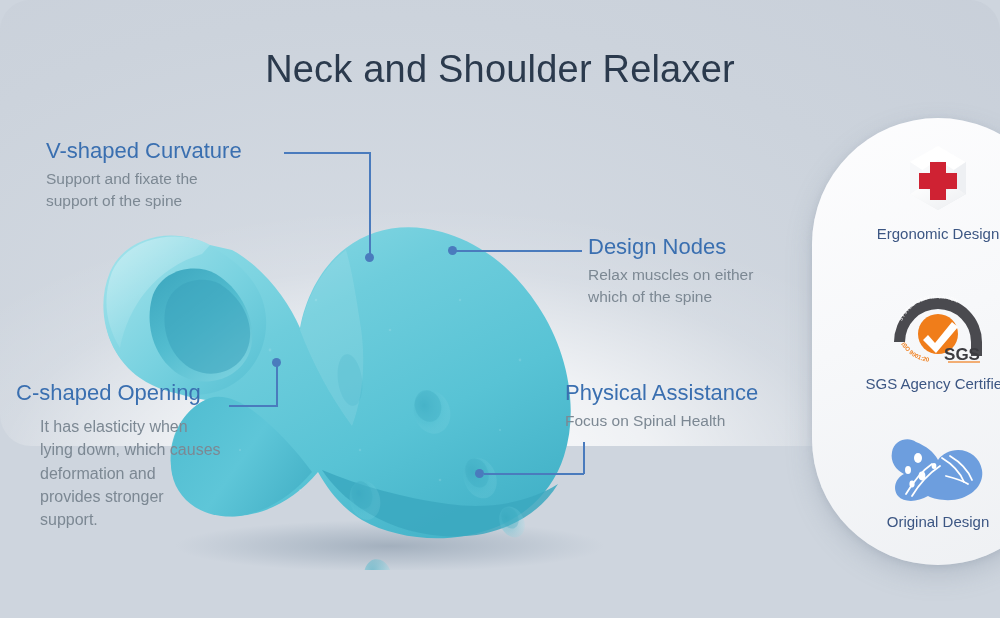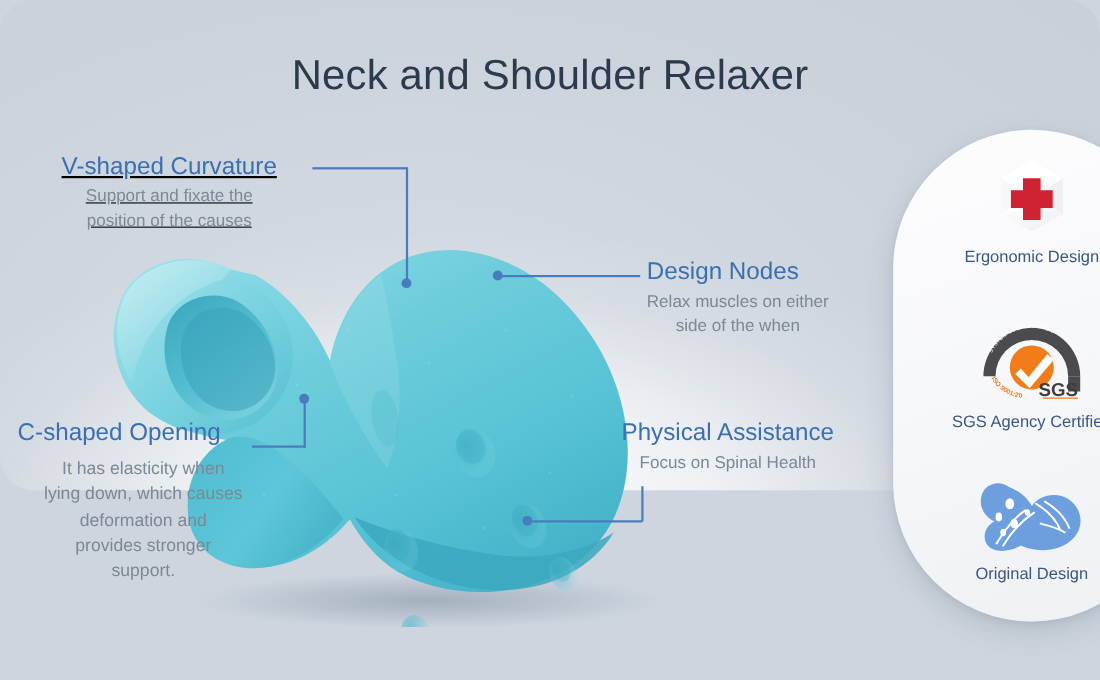--- a/index.html
+++ b/index.html
@@ -55,24 +55,23 @@
     color: #3a6fb0;
     font-weight: 400;
     line-height: 1.15;
     white-space: nowrap;
   }
   .callout .c-body {
     font-size: 15.5px;
     color: #7c8893;
     line-height: 1.38;
     margin-top: 5px;
-    text-align: center;
-  }
-
-  .co-v       { left: 56px;  top: 138px; text-decoration: underline; }
+  }
+
+  .co-v       { left: 46px;  top: 138px; }
   .co-c       { left: 16px;  top: 380px; }
   .co-massage { left: 588px; top: 234px; }
   .co-phys    { left: 565px; top: 380px; }
 
   
   .lead {
     position: absolute;
     background: #4a7bbd;
   }
   .lead-dot {
@@ -264,40 +263,40 @@
   <div class="lead" style="left:456px; top:250px; width:126px; height:1.6px;"></div>
 
   <div class="lead" style="left:583px; top:442px; width:1.6px; height:32px;"></div>
   <div class="lead" style="left:484px; top:473px; width:100px; height:1.6px;"></div>
   <div class="lead-dot" style="left:475px; top:469px;"></div>
 
   <div class="callout co-v">
     <div class="c-head">V-shaped Curvature</div>
     <div class="c-body">
       <div>Support and fixate the</div>
-      <div>position of the causes</div>
+      <div>support of the spine</div>
     </div>
   </div>
 
   <div class="callout co-c">
     <div class="c-head">C-shaped Opening</div>
     <div class="c-body" style="margin-top:10px; font-size:16px; line-height:1.45;margin-left:24px;">
       <div>It has elasticity when</div>
       <div>lying down, which causes</div>
       <div>deformation and</div>
       <div>provides stronger</div>
       <div>support.</div>
     </div>
   </div>
 
   <div class="callout co-massage">
     <div class="c-head">Design Nodes</div>
     <div class="c-body">
       <div>Relax muscles on either</div>
-      <div>side of the when</div>
+      <div>which of the spine</div>
     </div>
   </div>
 
   <div class="callout co-phys">
     <div class="c-head">Physical Assistance</div>
     <div class="c-body">
       <div>Focus on Spinal Health</div>
     </div>
   </div>
 

